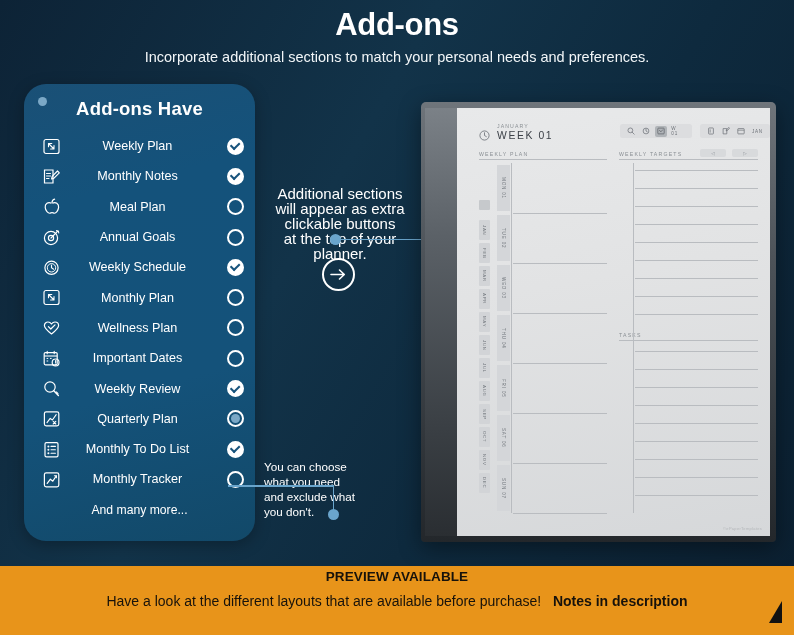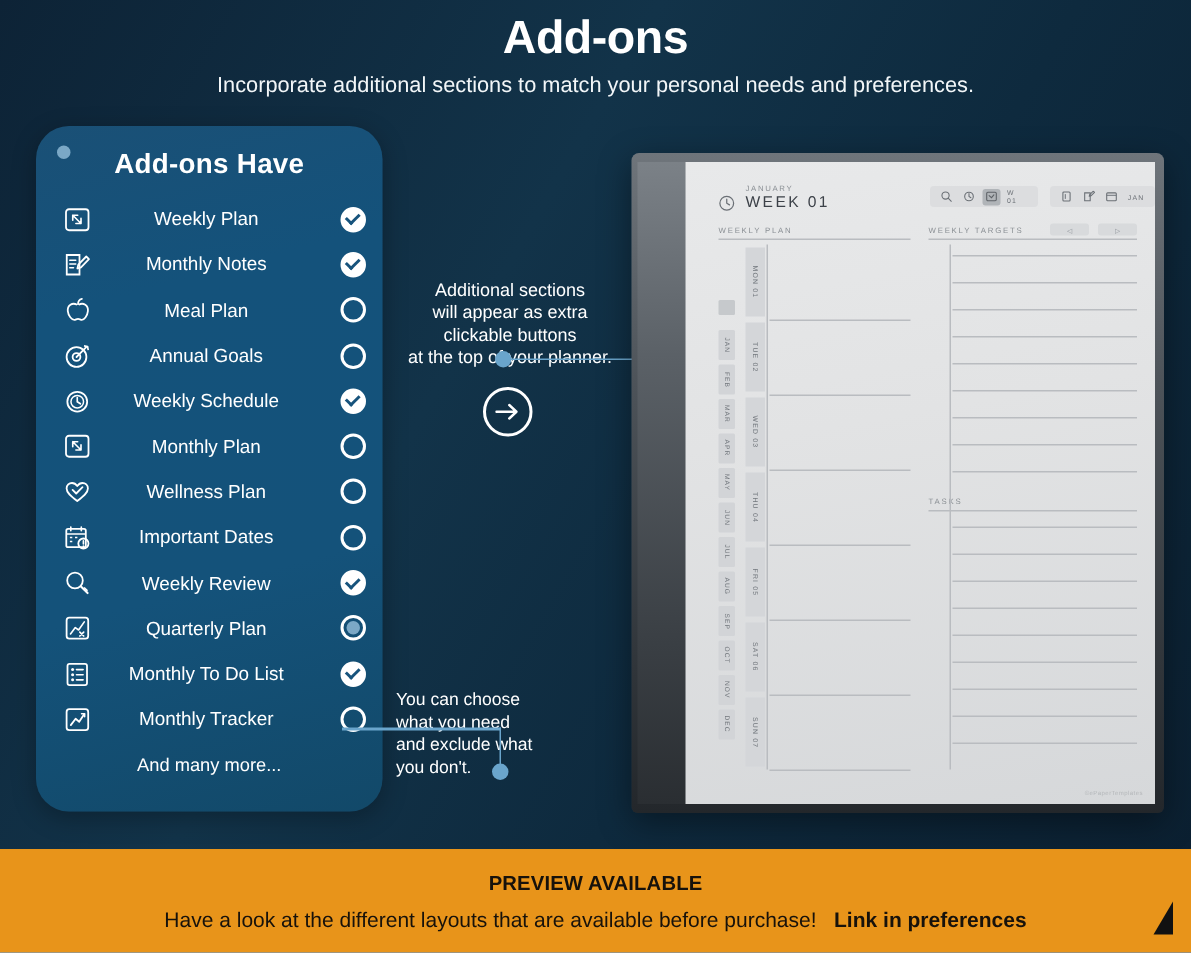--- a/index.html
+++ b/index.html
@@ -103,21 +103,21 @@
     margin-top: 8px;
   }
 
   
   .callout-top {
     position: absolute;
     left: 264px; top: 186px;
     width: 152px;
     text-align: center;
     color: #ffffff;
-    font-size: 12px;
+    font-size: 15px;
     line-height: 15px;
   }
   .arrow-circle {
     position: absolute;
     left: 322px; top: 258px;
     width: 33px; height: 33px;
     border: 2px solid #ffffff;
     border-radius: 50%;
     display: flex; align-items: center; justify-content: center;
   }
@@ -231,21 +231,21 @@
 
   
   .bottom-bar {
     position: absolute;
     left: 0; bottom: 0;
     width: 794px; height: 69px;
     background: #e8941a;
   }
   .bb-title {
     text-align:center; color:#17120b; font-size:13.5px; font-weight:bold;
-    padding-top: 15px; letter-spacing:0.1px;
+    padding-top: 3px; letter-spacing:0.1px;
   }
   .bb-sub {
     text-align:center; color:#17120b; font-size:14px;
     margin-top: 9px;
   }
   .bb-sub b { font-weight: bold; }
   .bb-arrow {
     position:absolute; right: 12px; bottom: 12px;
     width:0; height:0;
     border-left: 13px solid transparent;
@@ -585,16 +585,16 @@
       </div>
 
     <div class="footer-mark">©ePaperTemplates</div>
   </div>
 </div>
 
 <div class="bottom-bar">
   <div class="bb-title">PREVIEW AVAILABLE</div>
   <div class="bb-sub">
     <span>Have a look at the different layouts that are available before purchase!</span>
-    &nbsp;&nbsp;<b>Link in preferences</b>
+    &nbsp;&nbsp;<b>Notes in description</b>
   </div>
   <div class="bb-arrow"></div>
 </div>
 
 </body></html>

